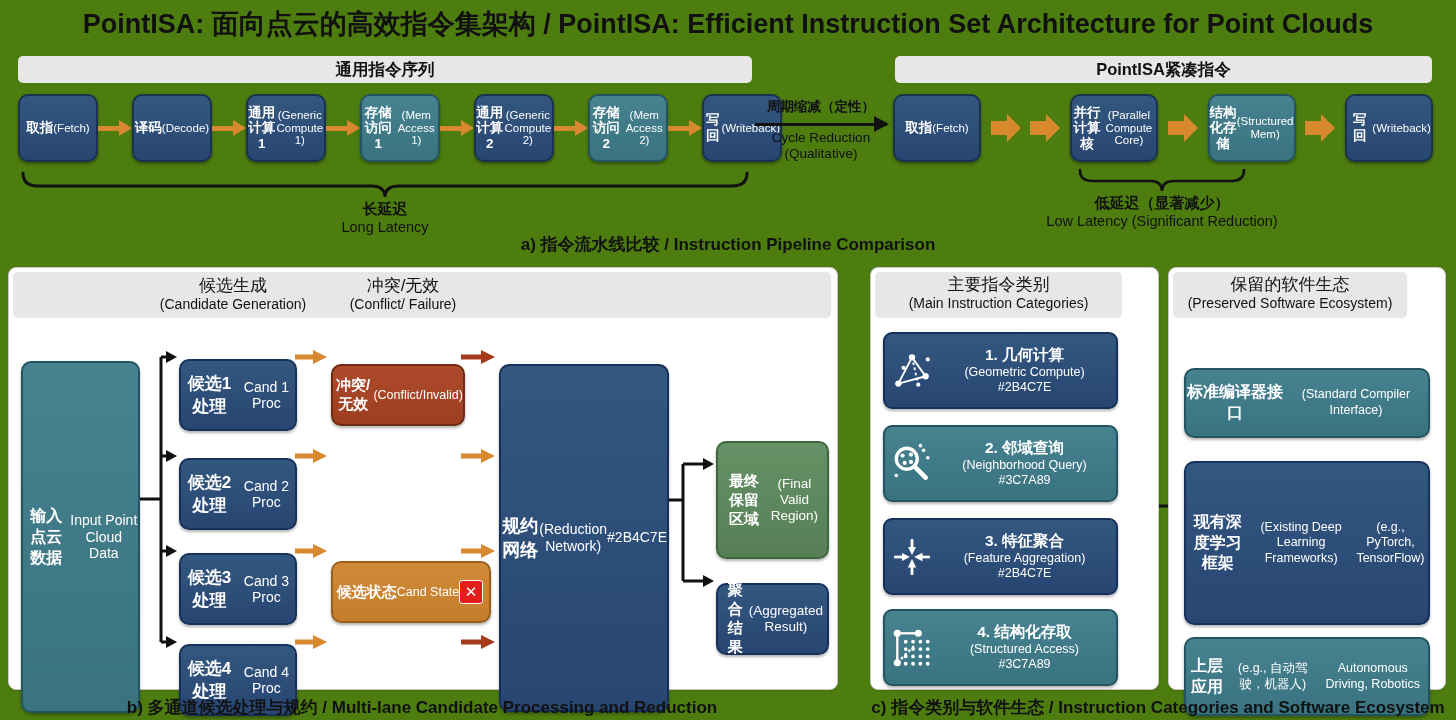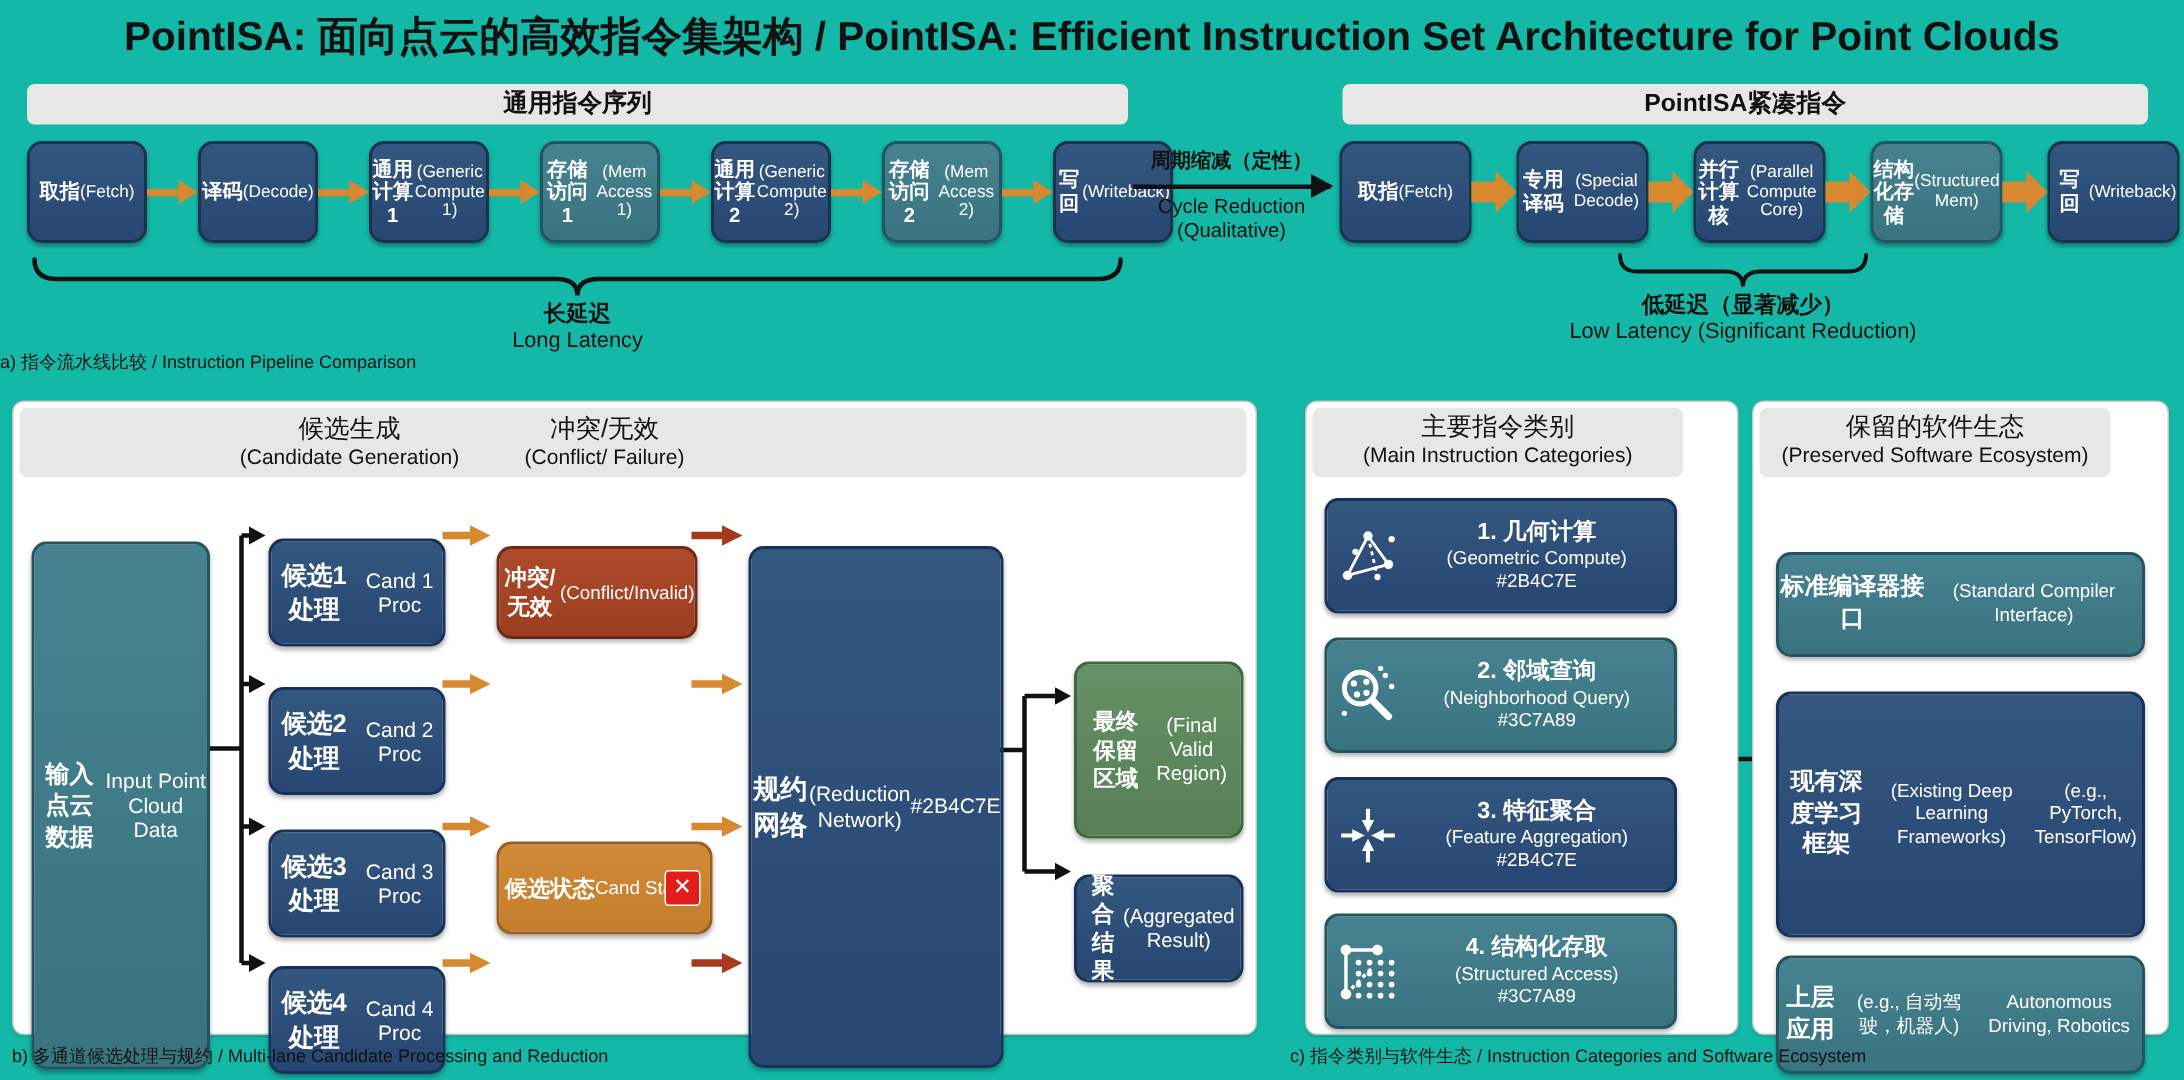--- a/index.html
+++ b/index.html
@@ -1,16 +1,16 @@
 <!DOCTYPE html>
 <html><head>
 <meta charset="utf-8">
 <style>
   html,body{margin:0;padding:0;background:#fff;}
-  .canvas{position:relative;width:1456px;height:720px;background:#14b8a6;overflow:hidden;
+  .canvas{position:relative;width:1456px;height:720px;background:#4d7c0f;overflow:hidden;
           font-family:"Liberation Sans","DejaVu Sans",sans-serif;color:#111;}
   .abs{position:absolute;}
   .center{text-align:center;}
 
   .page-title{top:6px;left:0;width:1456px;text-align:center;font-size:27px;font-weight:bold;white-space:nowrap;}
 
   .graybar{background:#e7e7e7;border-radius:5px;}
   .graybar.one{line-height:27px;font-size:16.5px;font-weight:bold;text-align:center;}
 
   
@@ -35,42 +35,42 @@
 
   .transition{display:flex;flex-direction:column;align-items:center;}
   .transition .zh{font-size:13.5px;font-weight:bold;white-space:nowrap;}
   .transition .en{font-size:13.5px;line-height:1.2;}
   .harrow{width:132px;height:3px;background:#111;position:relative;margin:7px 0 4px 0;}
   .harrow::after{content:'';position:absolute;right:-2px;top:-7px;border-left:15px solid #111;
                  border-top:8px solid transparent;border-bottom:8px solid transparent;}
 
   .bracelabel .zh{font-size:15px;font-weight:bold;}
   .bracelabel .en{font-size:14.5px;}
-  .caption{font-size:12px;font-weight:normal;text-align:left;}
+  .caption{font-size:17px;font-weight:bold;text-align:center;}
 
   .panel{background:#fff;border:1.5px solid #c9c9c9;border-radius:8px;box-shadow:0 1px 2px rgba(0,0,0,.12);}
   .ph2 .zh{font-size:17px;font-weight:normal;line-height:1.25;}
   .ph2 .en{font-size:14px;line-height:1.15;}
 
   .bigbox{border-radius:10px;color:#fff;text-align:center;display:flex;flex-direction:row;
           align-items:center;justify-content:center;box-shadow:0 2px 3px rgba(0,0,0,.3);margin-top:36px;}
   .blue{background:linear-gradient(180deg,#33577f,#274672);border:2px solid #17315a;}
   .tealb{background:linear-gradient(180deg,#478290,#397380);border:2px solid #24545f;}
   .redb{background:linear-gradient(180deg,#ae4a2b,#9c3e20);border:2px solid #6f2a14;}
   .orgb{background:linear-gradient(180deg,#d18a38,#c47d2b);border:2px solid #9a5e1e;}
   .grnb{background:linear-gradient(180deg,#649165,#577f55);border:2px solid #3f663c;}
 
   .inputbox .zh{font-size:16px;font-weight:bold;}
   .inputbox .en{font-size:14px;line-height:1.2;}
   .cand .zh{font-size:17px;font-weight:bold;}
   .cand .en{font-size:14px;}
   .status{position:relative;}
   .status .zh{font-size:15px;font-weight:bold;}
   .status .en{font-size:12.5px;}
-  .status.hasx{padding-right:10px;}
+  .status.hasx{padding-right:26px;}
   .xbadge{position:absolute;right:6px;top:50%;transform:translateY(-50%);width:22px;height:22px;
           background:#e31c1c;border:1px solid #fff;border-radius:3px;color:#fff;font-size:15px;
           font-weight:bold;line-height:21px;text-align:center;}
   .redu .zh{font-size:18px;font-weight:bold;}
   .redu .en,.redu .hex{font-size:14px;line-height:1.25;}
   .outbox .zh{font-size:15px;font-weight:bold;}
   .outbox .en{font-size:13.5px;line-height:1.2;}
 
   .cat{display:flex;align-items:center;border-radius:9px;color:#fff;box-shadow:0 2px 3px rgba(0,0,0,.3);}
   .cat .ic{flex:0 0 54px;display:flex;align-items:center;justify-content:center;}
@@ -136,24 +136,20 @@
     <div class="en">Cycle Reduction</div>
     <div class="en">(Qualitative)</div>
   </div>
 
   <div class="abs pipeline rp" style="left:893px;top:92px;width:540px;height:72px;">
     <div class="pbox">
       <span class="zh">取指</span>
       <span class="en">(Fetch)</span>
     </div>
     <div class="barr"></div>
-    <div class="pbox">
-      <span class="zh">专用译码</span>
-      <span class="en">(Special Decode)</span>
-    </div>
     <div class="barr"></div>
     <div class="pbox">
       <span class="zh">并行计算核</span>
       <span class="en">(Parallel Compute Core)</span>
     </div>
     <div class="barr"></div>
     <div class="pbox teal">
       <span class="zh">结构化存储</span>
       <span class="en">(Structured Mem)</span>
     </div>

